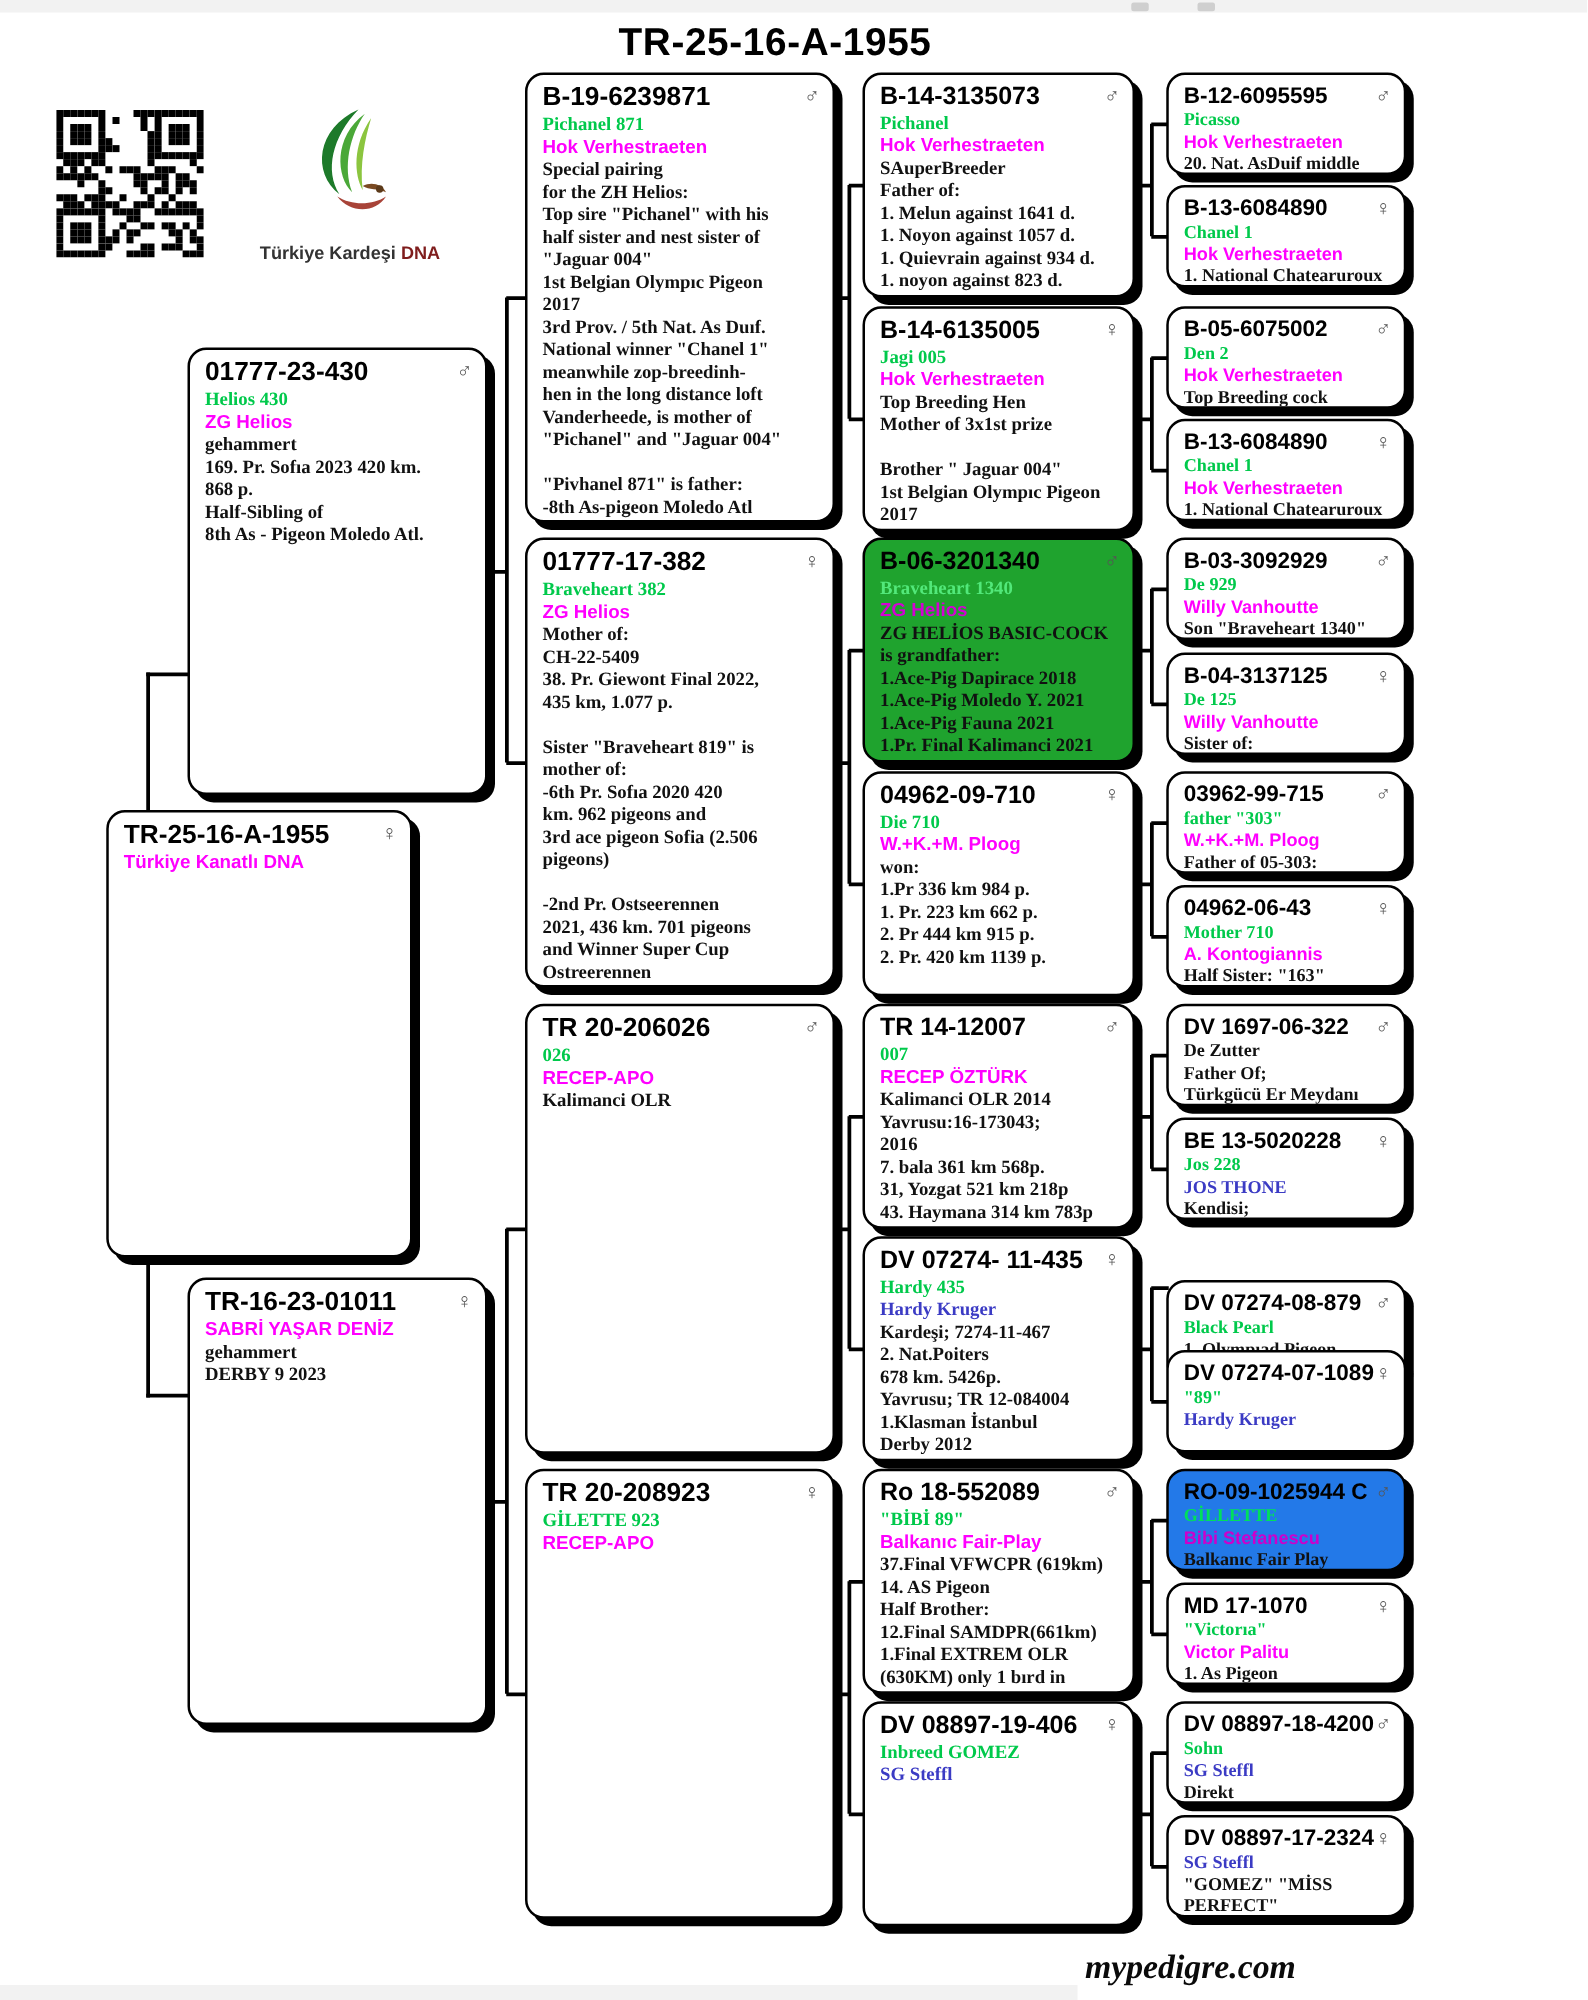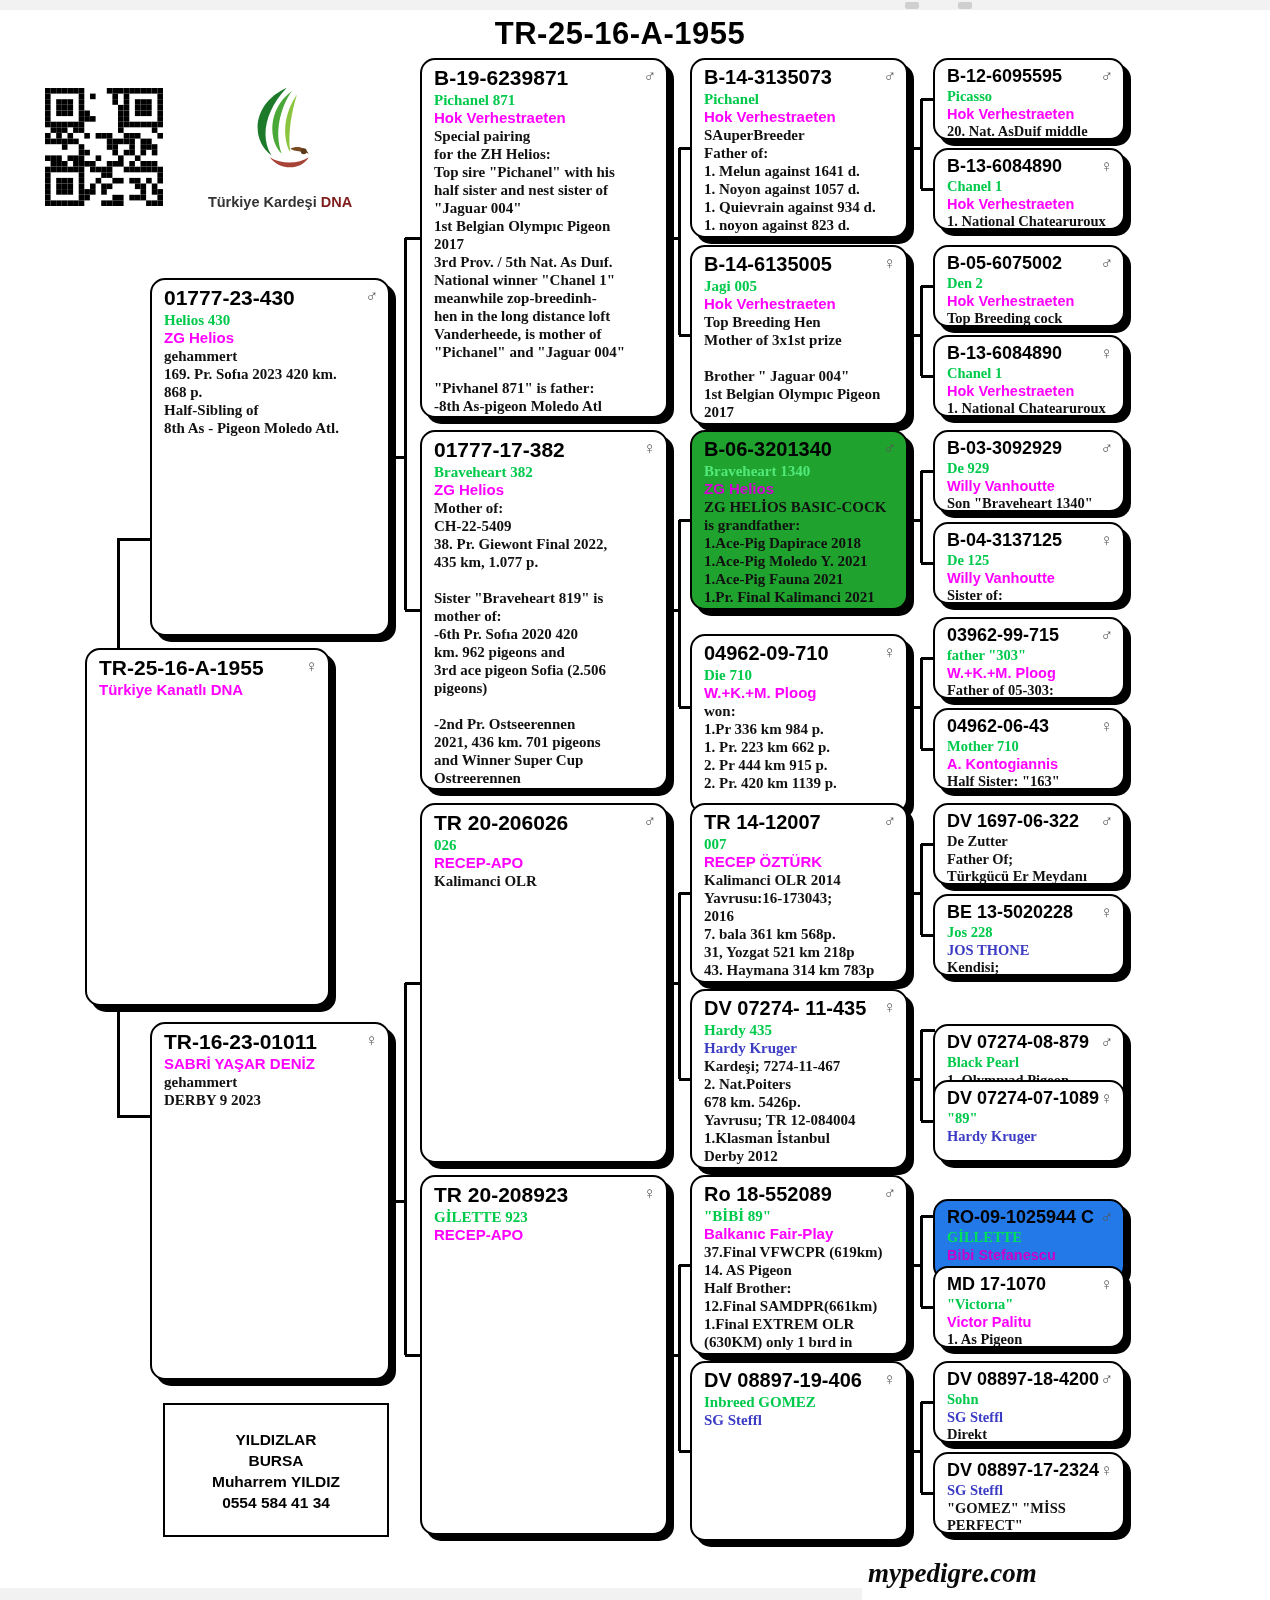--- a/index.html
+++ b/index.html
@@ -292,26 +292,20 @@
       <path d="M58 2 C18 20 14 62 40 82 C26 60 33 28 58 2" fill="#1d7a2a"></path>
       <path d="M64 6 C34 28 37 66 52 80 C43 56 50 26 64 6" fill="#4aa838"></path>
       <path d="M70 10 C52 36 54 64 62 78 C59 54 64 30 70 10" fill="#8bc53f"></path>
       <path d="M38 84 C50 100 74 100 84 84 C72 92 52 93 38 84" fill="#a84338"></path>
       <path d="M62 74 C70 70 80 72 84 80 C76 76 68 78 62 74" fill="#7a4a22"></path>
       <circle cx="78" cy="77" r="3.5" fill="#5c3a1a"></circle>
     </svg>
     <div class="logo-text"><span>Türkiye Kardeşi </span><span class="dna">DNA</span></div>
   </div>
 
-  <div class="contact">
-    <div>YILDIZLAR</div>
-    <div>BURSA</div>
-    <div>Muharrem YILDIZ</div>
-    <div>0554 584 41 34</div>
-  </div>
 
   <div class="footer">mypedigre.com</div>
 
   <div id="tree">
       <div class="box " style="left: 150px; top: 278px; width: 240px; height: 358px;">
         <div class="hd">
           <span class="ring">01777-23-430</span>
           <span class="sex">♂</span>
         </div>
         <div class="line c-g">Helios 430</div>
@@ -442,21 +436,21 @@
         <div class="line c-g">Braveheart 1340</div>
         <div class="line c-m">ZG Helios</div>
         <div class="line c-k">ZG HELİOS BASIC-COCK</div>
         <div class="line c-k">is grandfather:</div>
         <div class="line c-k">1.Ace-Pig Dapirace 2018</div>
         <div class="line c-k">1.Ace-Pig Moledo Y. 2021</div>
         <div class="line c-k">1.Ace-Pig Fauna 2021</div>
         <div class="line c-k">1.Pr. Final Kalimanci 2021</div>
         <div class="line c-k">1.Pr. Final DapiRace 2015</div>
       </div>
-      <div class="box md" style="left: 690px; top: 617px; width: 218px; height: 180px; margin-top: 17px;">
+      <div class="box md" style="left: 690px; top: 617px; width: 218px; height: 180px;">
         <div class="hd">
           <span class="ring">04962-09-710</span>
           <span class="sex">♀</span>
         </div>
         <div class="line c-g">Die 710</div>
         <div class="line c-m">W.+K.+M. Ploog</div>
         <div class="line c-k">won:</div>
         <div class="line c-k">1.Pr 336 km  984 p.</div>
         <div class="line c-k">1. Pr. 223 km  662 p.</div>
         <div class="line c-k">2. Pr 444 km  915 p.</div>
@@ -614,21 +608,21 @@
         <div class="line c-k">2011 Poland.</div>
       </div>
       <div class="box sm" style="left: 933px; top: 1080px; width: 192px; height: 82px;">
         <div class="hd">
           <span class="ring">DV 07274-07-1089</span>
           <span class="sex">♀</span>
         </div>
         <div class="line c-g">"89"</div>
         <div class="line c-b">Hardy Kruger</div>
       </div>
-      <div class="box sm bg-blue" style="left: 933px; top: 1175px; width: 192px; height: 82px; margin-top: 24px;">
+      <div class="box sm bg-blue" style="left: 933px; top: 1175px; width: 192px; height: 82px;">
         <div class="hd">
           <span class="ring">RO-09-1025944 C</span>
           <span class="sex">♂</span>
         </div>
         <div class="line c-g">GİLLETTE</div>
         <div class="line c-m">Bibi Stefanescu</div>
         <div class="line c-k">Balkanıc Fair Play</div>
       </div>
       <div class="box sm" style="left: 933px; top: 1266px; width: 192px; height: 82px;">
         <div class="hd">

